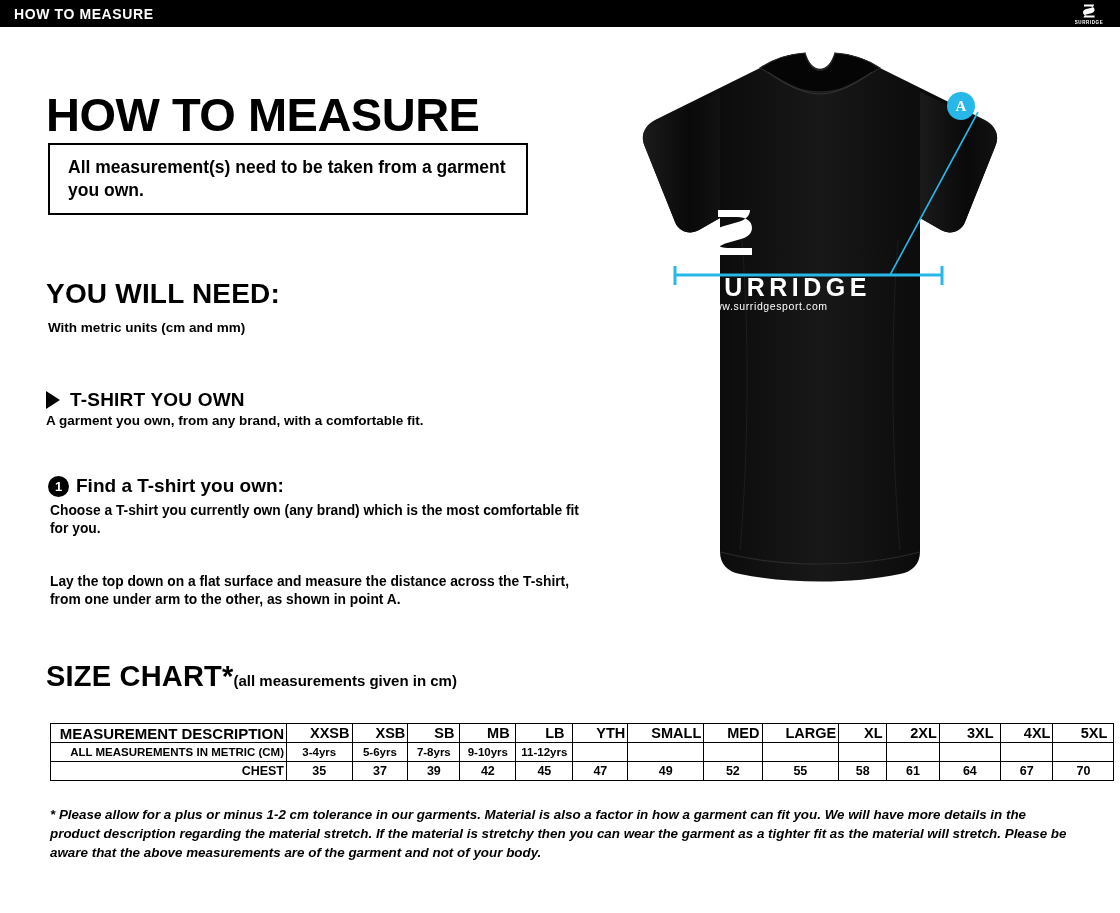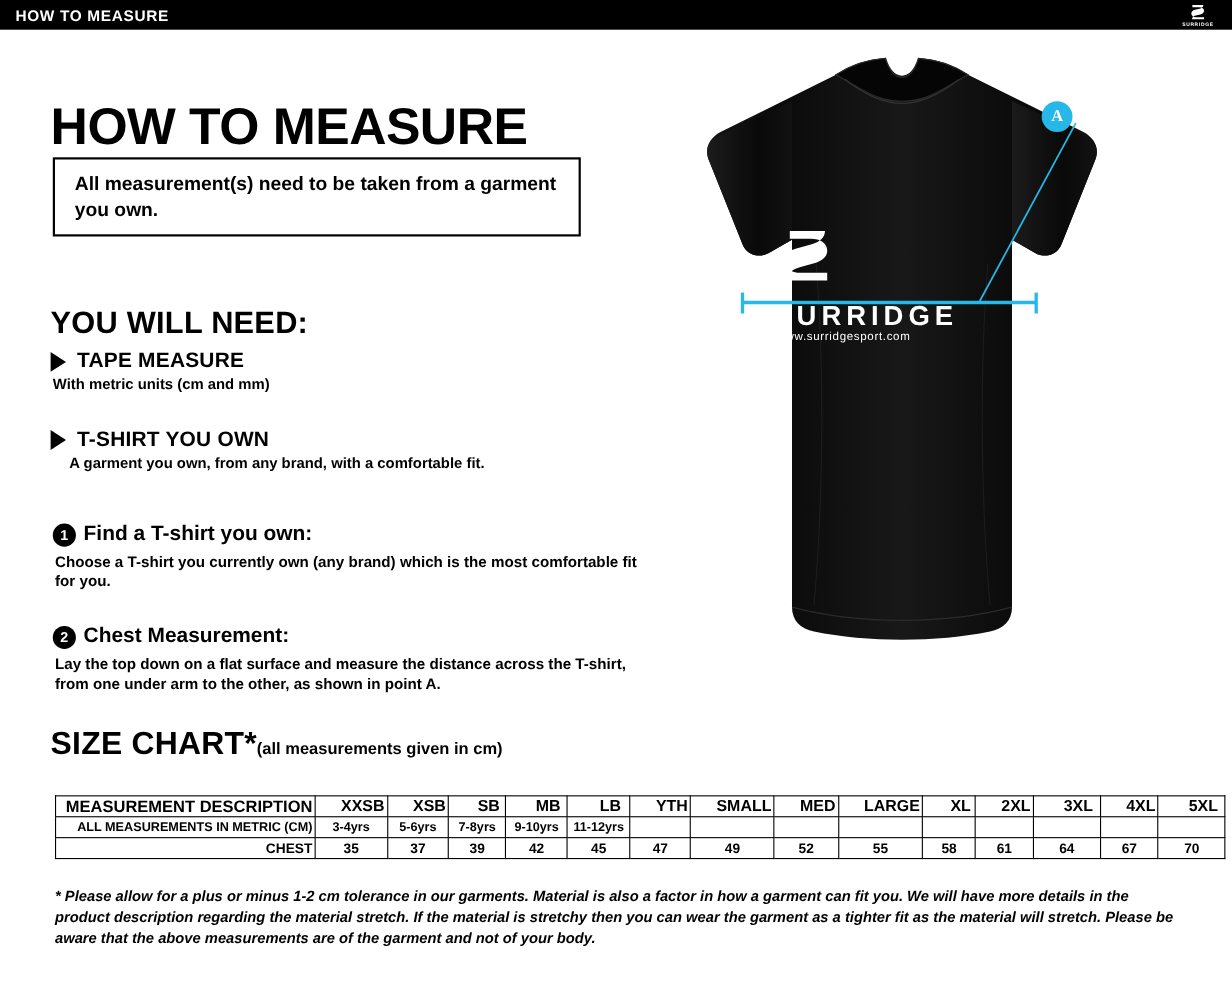--- a/index.html
+++ b/index.html
@@ -110,21 +110,21 @@
   }
   .need-sub {
     font-size: 13.5px;
     font-weight: bold;
     margin-top: 2px;
     margin-left: 2px;
   }
 
   #need-0 { top: 291px; }
   #need-1 { top: 362px; }
-  #need-1 .need-sub { margin-left: 17px; }
+  #need-1 .need-sub { margin-left: 0; }
 
   .step { position: absolute; left: 48px; }
   .step-num {
     display: inline-block;
     width: 21px; height: 21px;
     border-radius: 50%;
     background: #000;
     color: #fff;
     font-size: 13px;
     font-weight: bold;
@@ -268,44 +268,38 @@
 
   <h1 class="h1">HOW TO MEASURE</h1>
 
   <div class="callout">
     <div class="callout-text">All measurement(s) need to be taken from a garment you own.</div>
   </div>
 
   <h2 class="h2">YOU WILL NEED:</h2>
 
   <div class="need-item" id="need-0">
-    <div>
-      <span class="tri"></span><span class="need-title">TAPE MEASURE</span>
-    </div>
     <div class="need-sub">With metric units (cm and mm)</div>
   </div>
 
   <div class="need-item" id="need-1">
     <div>
       <span class="tri"></span><span class="need-title">T-SHIRT YOU OWN</span>
     </div>
     <div class="need-sub">A garment you own, from any brand, with a comfortable fit.</div>
   </div>
 
   <div class="step" id="step-0">
     <div>
       <span class="step-num">1</span><span class="step-title">Find a T-shirt you own:</span>
     </div>
     <div class="step-body">Choose a T-shirt you currently own (any brand) which is the most comfortable fit for you.</div>
   </div>
 
   <div class="step" id="step-1">
-    <div>
-      <span class="step-num">2</span><span class="step-title">Chest Measurement:</span>
-    </div>
     <div class="step-body">Lay the top down on a flat surface and measure the distance across the T-shirt, from one under arm to the other, as shown in point A.</div>
   </div>
 
 </div>
 
 <div class="shirt-area">
   <svg class="shirt-svg" width="460" height="600" viewBox="0 0 460 600" aria-hidden="true">
     <defs>
       <linearGradient id="gBody" x1="0" y1="0" x2="1" y2="0">
         <stop offset="0%" stop-color="#141414"></stop>

